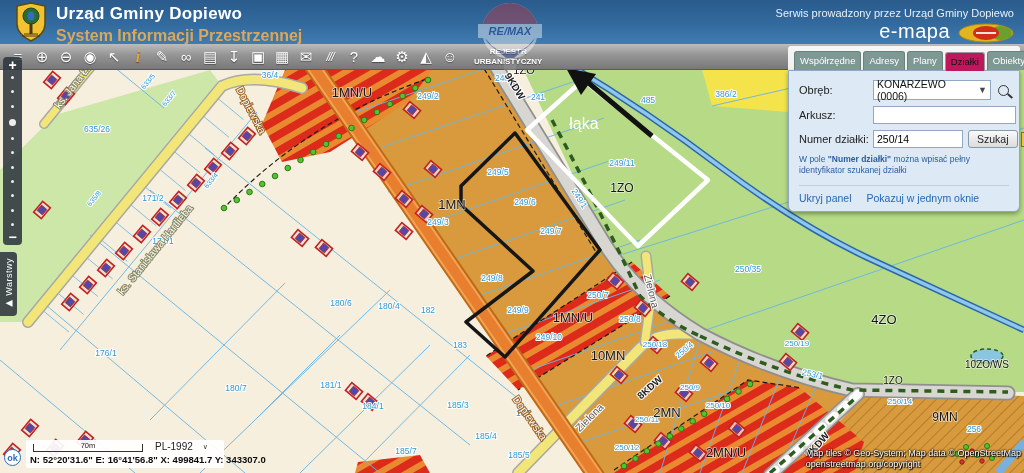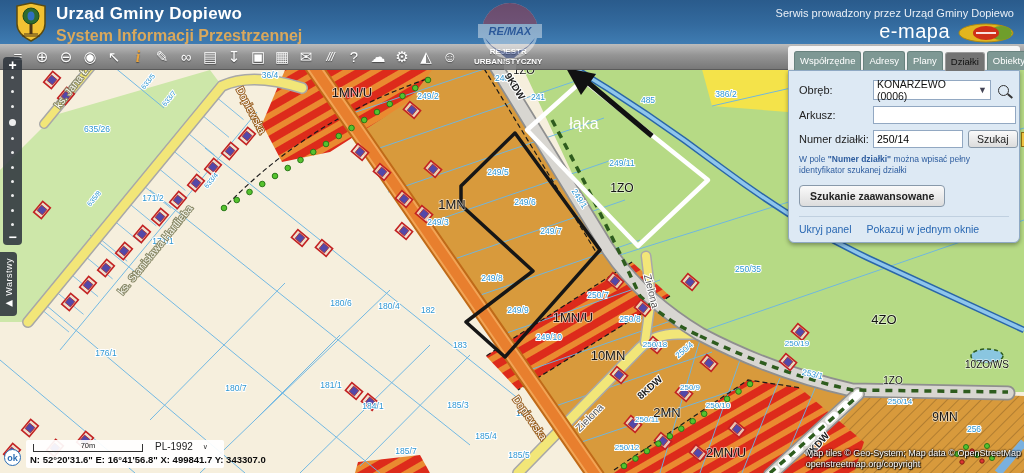--- a/index.html
+++ b/index.html
@@ -34,21 +34,21 @@
   .zdot{width:3px;height:3px;border-radius:50%;background:#fff;opacity:.9;cursor:pointer;}
   .zdot.cur{width:7px;height:7px;}
   #layers-tab{position:absolute;left:0;top:252px;width:17px;height:64px;z-index:15;
     background:rgba(47,53,61,.88);border-radius:0 4px 4px 0;display:flex;align-items:center;justify-content:center;cursor:pointer;}
   #layers-tab span{writing-mode:vertical-rl;transform:rotate(180deg);color:#fff;font-size:9px;letter-spacing:.5px;}
   
   #panel{position:absolute;left:788px;top:46px;width:232px;z-index:30;}
   #tabrow{display:flex;align-items:flex-end;background:rgba(252,252,252,.92);padding:3px 3px 0 6px;height:21px;border-radius:3px 3px 0 0;}
   .tab{background:#7e9894;color:#fff;font-size:9.5px;padding:3px 5px;margin-right:2px;border:1px solid #68827e;
     border-bottom:none;border-radius:3px 3px 0 0;cursor:pointer;white-space:nowrap;}
-  .tab.active{background:#737373;color:#111;border-color:#999;position:relative;top:1px;padding-bottom:4px;}
+  .tab.active{background:#be185d;color:#111;border-color:#999;position:relative;top:1px;padding-bottom:4px;}
   #panel-body{background:#dde9f4;border:1px solid #8fa9c4;border-radius:0 0 6px 6px;padding:9px 10px 7px 10px;
     box-shadow:0 2px 4px rgba(0,0,0,.35);}
   .prow{display:flex;align-items:center;margin-bottom:6px;}
   .plabel{width:74px;font-size:11px;color:#222;flex:0 0 auto;}
   .pselect{flex:1;height:18px;background:#fff;border:1px solid #92a8c2;display:flex;align-items:center;
     font-size:10.5px;color:#111;padding:0 3px;cursor:pointer;}
   .pselect .chev{margin-left:auto;color:#445;font-size:9px;}
   .mag{width:9px;height:9px;border:1.5px solid #333;border-radius:50%;position:relative;margin-left:7px;flex:0 0 auto;cursor:pointer;}
   .mag::after{content:"";position:absolute;width:6px;height:2px;background:#333;right:-5px;bottom:-2px;transform:rotate(40deg);}
   .pinput{height:16px;border:1px solid #92a8c2;font-size:10.5px;font-family:"Liberation Sans",sans-serif;padding:0 3px;}
@@ -610,21 +610,20 @@
       <div class="prow">
         <span class="plabel">Numer działki:</span>
         <input id="numer-input" class="pinput" value="250/14" style="">
         <button id="szukaj-btn" class="btn">Szukaj</button>
         <span class="sq" id="sq0" style="background: rgb(236, 194, 62);"></span>
 
       </div>
       <div id="note">
         <span>W pole </span><b>"Numer działki"</b><span> można wpisać pełny identyfikator szukanej działki</span>
       </div>
-      <button id="advanced-btn" class="btn">Szukanie zaawansowane</button>
       <div id="panel-links">
         <span>Ukryj panel</span>
         <span>Pokazuj w jednym oknie</span>
       </div>
     </div>
   </div>
 
   <div id="ok-btn">ok</div>
   <div id="status-box">
     <div id="status-row1">

